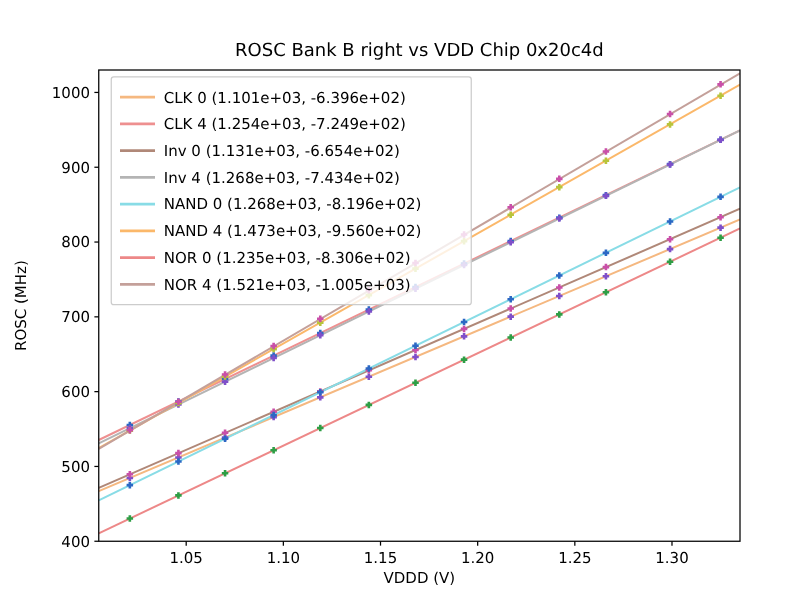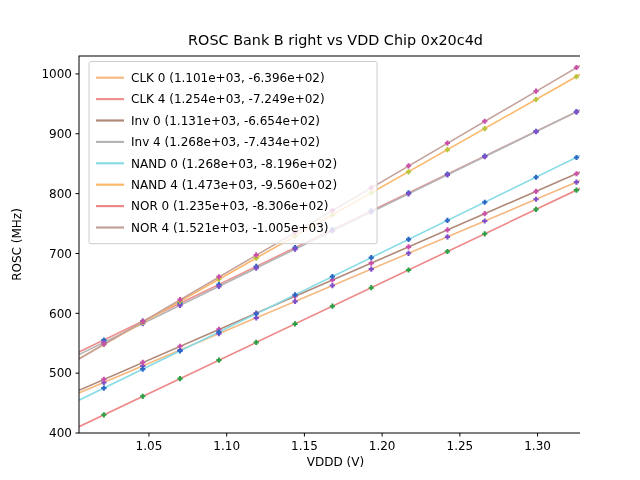--- a/index.html
+++ b/index.html
@@ -7,20 +7,21 @@
     padding: 0;
     background: #ffffff;
   }
   #figure {
     position: relative;
     width: 580px;
     height: 480px;
     background: #ffffff;
     font-family: "DejaVu Sans", "Liberation Sans", sans-serif;
     overflow: hidden;
+    padding-left: 36px;
   }
   #plot-svg {
     position: absolute;
     left: 0;
     top: 0;
     width: 640px;
     height: 480px;
     display: block;
   }
   .axis-text {

